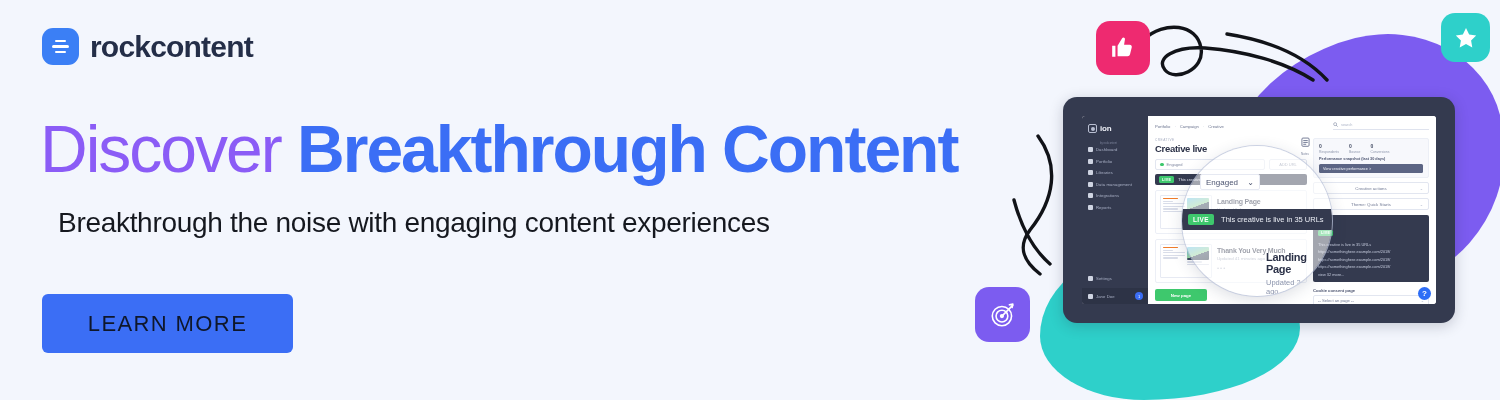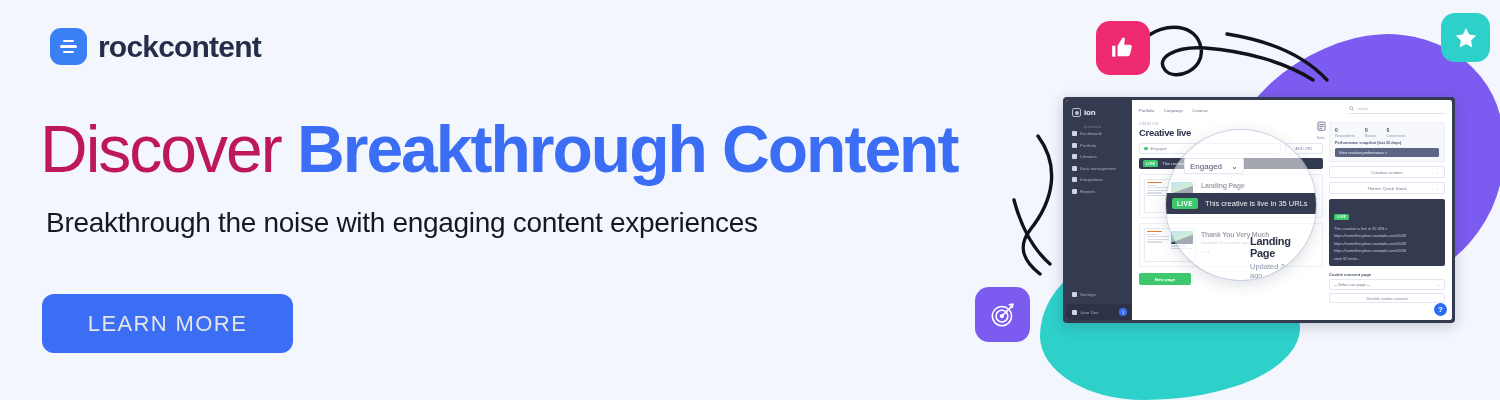--- a/index.html
+++ b/index.html
@@ -12,21 +12,21 @@
   #banner {
     position: relative;
     width: 1500px; height: 400px;
     background: #f3f6fd;
     overflow: hidden;
   }
 
   
   .logo-wrap {
     position: absolute; left: 42px; top: 28px;
-    display: flex; align-items: center; gap: 11px; margin-left: 8px;
+    display: flex; align-items: center; gap: 11px;
   }
   .logo-mark {
     width: 37px; height: 37px; border-radius: 11px;
     background: #3b7ff5;
     display: flex; align-items: center; justify-content: center;
     flex-direction: column; gap: 3px;
     box-shadow: inset 0 0 0 0 rgba(0,0,0,0);
   }
   .logo-mark i {
     display: block; width: 17px; height: 2.6px; border-radius: 2px;
@@ -36,33 +36,33 @@
   .logo-text {
     font-size: 30px; font-weight: bold; letter-spacing: -0.8px;
     color: #242e48;
   }
 
   .headline {
     position: absolute; left: 40px; top: 115px;
     font-size: 66px; line-height: 1.05; font-weight: normal;
     letter-spacing: -2px; white-space: nowrap;
   }
-  .headline .dark { color: #be185d; }
+  .headline .dark { color: #8b5cf6; }
   .headline .accent { color: #3b6ef5; font-weight: bold; }
 
   .subhead {
-    position: absolute; left: 46px; top: 207px;
+    position: absolute; left: 58px; top: 207px;
     font-size: 28px; color: #15181f; letter-spacing: -0.3px;
     white-space: nowrap;
   }
 
   .cta {
     position: absolute; left: 42px; top: 294px;
     width: 251px; height: 59px; border: none; cursor: pointer;
-    border-radius: 12px; background: #3b6ef5; color: #e5e5e5;
+    border-radius: 6px; background: #3b6ef5; color: #0f172a;
     font-family: "Liberation Sans", sans-serif;
     font-size: 22px; letter-spacing: 1.4px;
     display: flex; align-items: center; justify-content: center;
   }
 
   
   .blob-purple {
     position: absolute; right: -8px; top: 40px;
     width: 290px; height: 250px;
     background: #7c5cf0;
@@ -90,22 +90,22 @@
 
   .doodle { position: absolute; z-index: 3; pointer-events: none; }
   .doodle-top   { left: 1135px; top: 18px;  width: 230px; height: 80px; }
   .doodle-left  { left: 1000px; top: 128px; width: 70px;  height: 160px; }
 
   
   .mock {
     position: absolute; left: 1063px; top: 97px;
     width: 392px; height: 226px;
     background: #343a4f;
-    border-radius: 4px;
-    padding: 3px;
+    border-radius: 14px;
+    padding: 19px;
     z-index: 5;
     box-shadow: 0 3px 14px rgba(30,35,60,.22);
   }
   .mock-inner {
     width: 100%; height: 100%;
     background: #ffffff; border-radius: 3px;
     display: flex; overflow: hidden;
     position: relative;
   }
 

